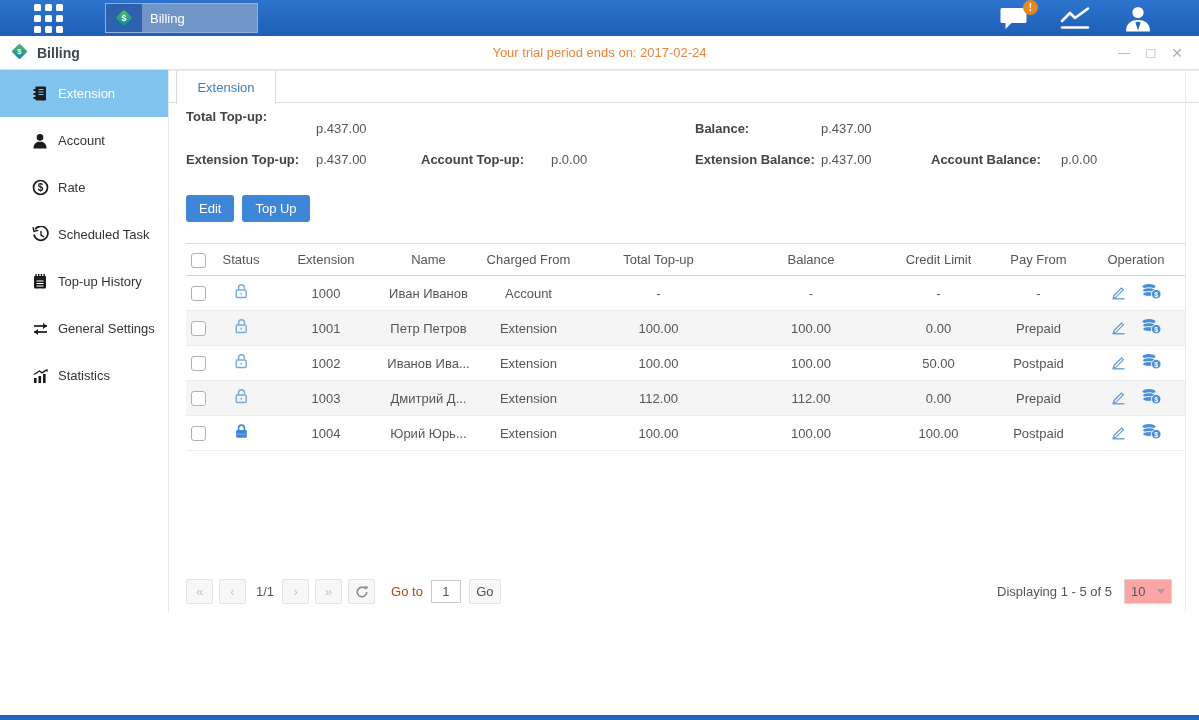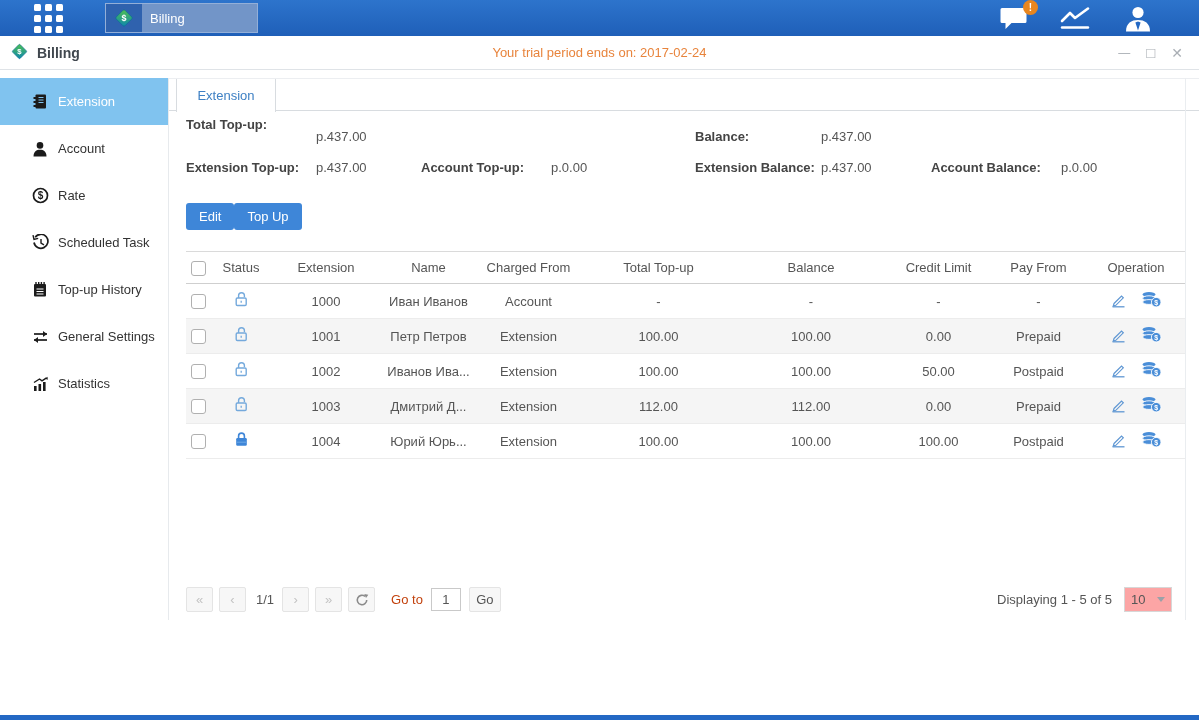--- a/index.html
+++ b/index.html
@@ -20,40 +20,40 @@
 
   
   .titlebar { position:relative; height:34px; background:#fff; border-bottom:1px solid #dfe3e7; display:flex; align-items:center; }
   .title-left { display:flex; align-items:center; gap:8px; margin-left:10px; }
   .win-title { font-size:14px; font-weight:bold; color:#41484f; }
   .trial { position:absolute; left:50%; transform:translateX(-50%); color:#e8843c; font-size:13px; }
   .win-controls { margin-left:auto; display:flex; align-items:center; gap:16px; padding-right:16px; color:#a9aeb4; font-size:14px; }
   .win-controls span { cursor:pointer; line-height:1; }
 
   
-  .app-body { display:flex; height:542px;margin-top:8px; }
+  .app-body { display:flex; height:542px; }
   .sidebar { width:168px; background:#fff; flex:none; }
   .side-item { height:47px; display:flex; align-items:center; cursor:pointer; color:#333; }
   .side-item .s-icon { width:20px; margin-left:30px; display:flex; justify-content:center; }
   .side-item .s-label { margin-left:8px; font-size:13px; }
   .side-item.active { background:#80c3ef; }
   .side-item.active .s-label { color:#fff; }
 
   .content { position:relative; flex:1; border-left:1px solid #e7eaed; }
   .content::before { content:""; position:absolute; right:13px; top:0; bottom:0; width:1px; background:#eaedf0; }
 
   .tabbar { height:33px; border-top:1px solid #eceef1; border-bottom:1px solid #d8dce0; display:flex; }
   .tab { margin-left:7px; width:100px; height:33px; margin-bottom:-1px; background:#fff; border-left:1px solid #d8dce0; border-right:1px solid #d8dce0; display:flex; align-items:center; justify-content:center; color:#3e80c4; font-size:13px; cursor:pointer; }
 
   .summary { position:relative; height:82px; }
   .summary span { position:absolute; white-space:nowrap; }
   .sum-label { font-weight:bold; color:#444; }
   .sum-value { color:#555; }
 
-  .actions { margin:10px 0 0 17px; display:flex; gap:0; }
+  .actions { margin:10px 0 0 17px; display:flex; gap:8px; }
   .btn-blue { background:#3e86d8; color:#fff; border:none; border-radius:3px; height:27px; padding:0 13px; font-size:13px; font-family:"Liberation Sans",sans-serif; cursor:pointer; }
 
   table.ext-table { margin:21px 0 0 17px; width:1000px; border-collapse:collapse; table-layout:fixed; }
   .ext-table th { height:32px; font-weight:normal; color:#555; font-size:13px; border-top:1px solid #dadada; border-bottom:1px solid #cfcfcf; text-align:center; }
   .ext-table td { height:35px; text-align:center; color:#555; font-size:13px; border-bottom:1px solid #ececec; overflow:hidden; white-space:nowrap; }
   .ext-table tbody tr:nth-child(even) { background:#f5f5f5; }
   .cb { display:inline-block; width:15px; height:15px; border:1px solid #b0b0b0; border-radius:3px; background:#fff; vertical-align:middle; cursor:pointer; }
   .op-cell { display:flex; align-items:center; justify-content:center; gap:14px; }
   .op-cell svg { cursor:pointer; }
 

